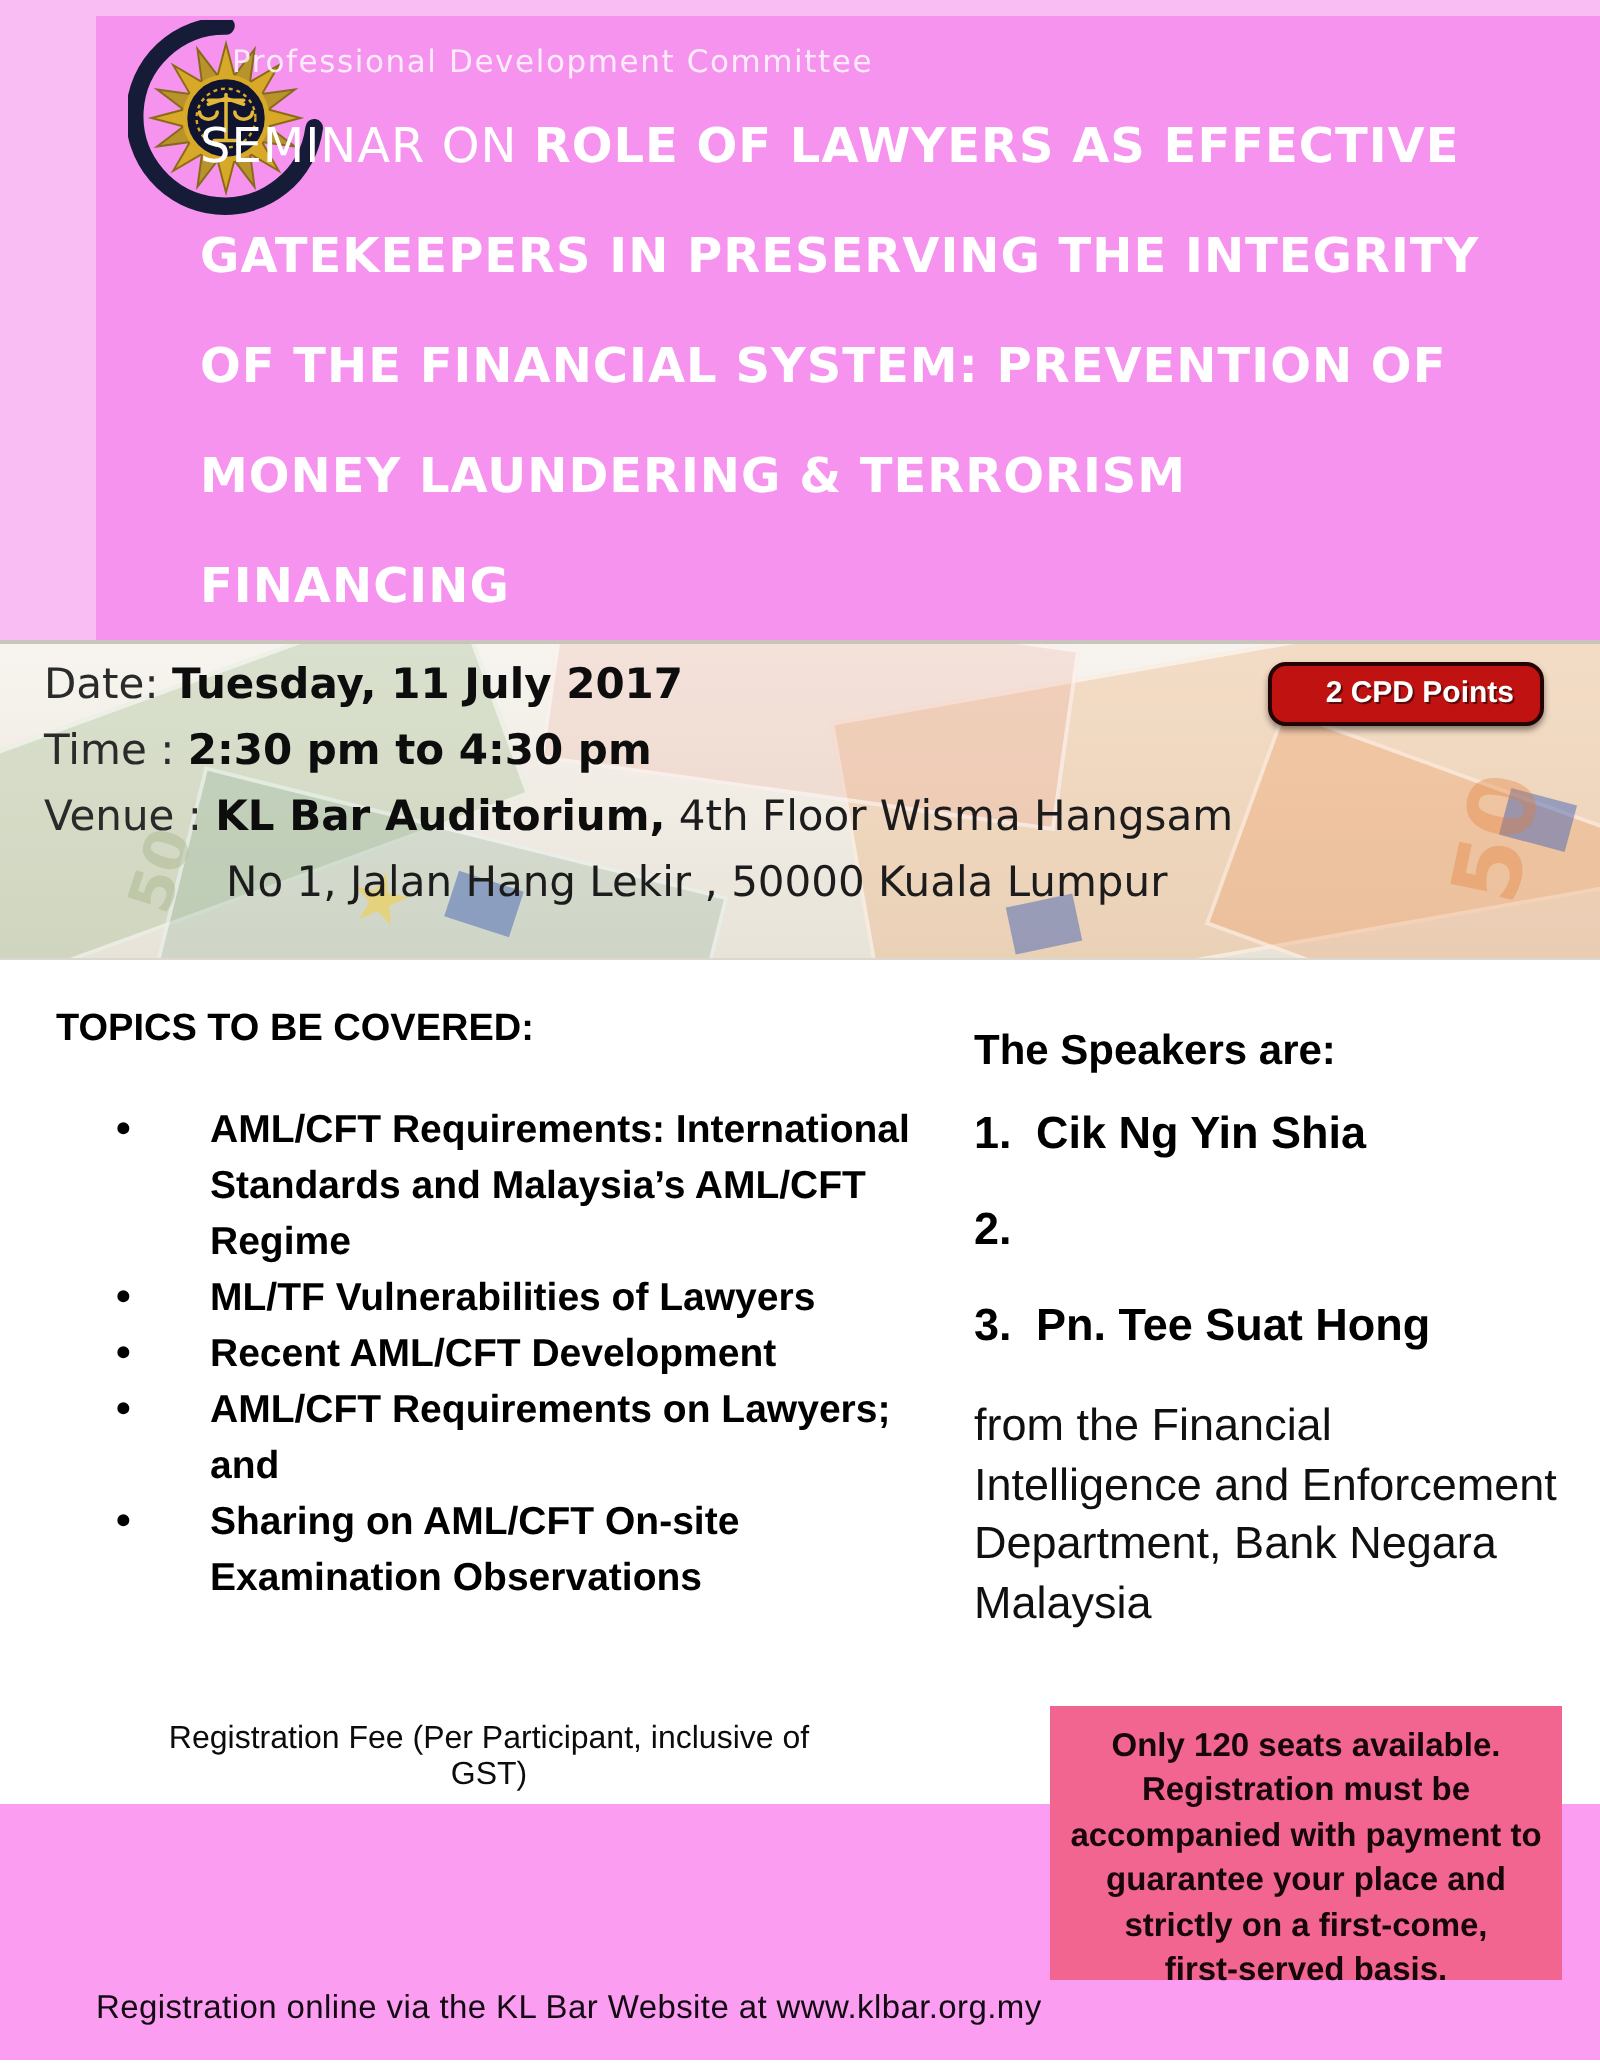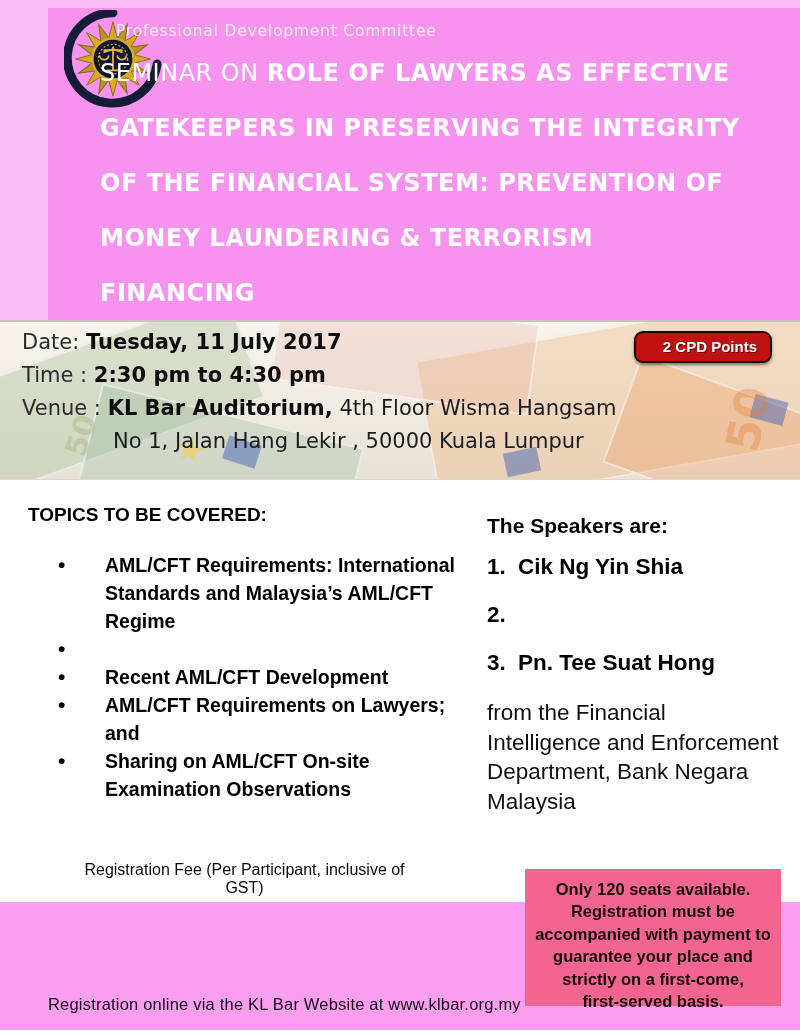--- a/index.html
+++ b/index.html
@@ -92,21 +92,21 @@
   .fee-box{
     position:absolute;left:72px;top:883px;width:345px;height:69px;background:var(--fee-blue);
     display:flex;align-items:center;justify-content:center;
     font-size:27px;font-weight:700;font-style:italic;color:var(--fee-text);
     text-shadow:1px 1px 1px rgba(0,0,0,.3);letter-spacing:.5px;
   }
   .band{position:absolute;left:0;top:902px;width:800px;height:128px;background:var(--band-pink);}
   .seats-box{
     position:absolute;left:525px;top:853px;width:256px;height:137px;background:var(--seats-pink);
     padding-top:9px;text-align:center;
-    font-size:16.5px;font-weight:700;line-height:22.4px;color:#17060c;white-space:pre-line;margin-top:16px;
+    font-size:16.5px;font-weight:700;line-height:22.4px;color:#17060c;white-space:pre-line;
   }
   .online-note{position:absolute;left:48px;top:995px;font-size:16.5px;font-weight:400;color:#140a14;letter-spacing:.2px;}
 </style>
 </head>
 <body>
 
 <div class="page">
 
   <div class="top-bg"></div>
   <div class="title-panel">
@@ -158,20 +158,21 @@
   <div class="topics-heading">TOPICS TO BE COVERED:</div>
   <ul class="topics-list">
       <li>
         <span class="bullet">•</span>
         <span class="tx">AML/CFT Requirements: International
 Standards and Malaysia’s AML/CFT
 Regime</span>
       </li>
       <li>
         <span class="bullet">•</span>
+        <span class="tx">ML/TF Vulnerabilities of Lawyers</span>
       </li>
       <li>
         <span class="bullet">•</span>
         <span class="tx">Recent AML/CFT Development</span>
       </li>
       <li>
         <span class="bullet">•</span>
         <span class="tx">AML/CFT Requirements on Lawyers;
 and</span>
       </li>

